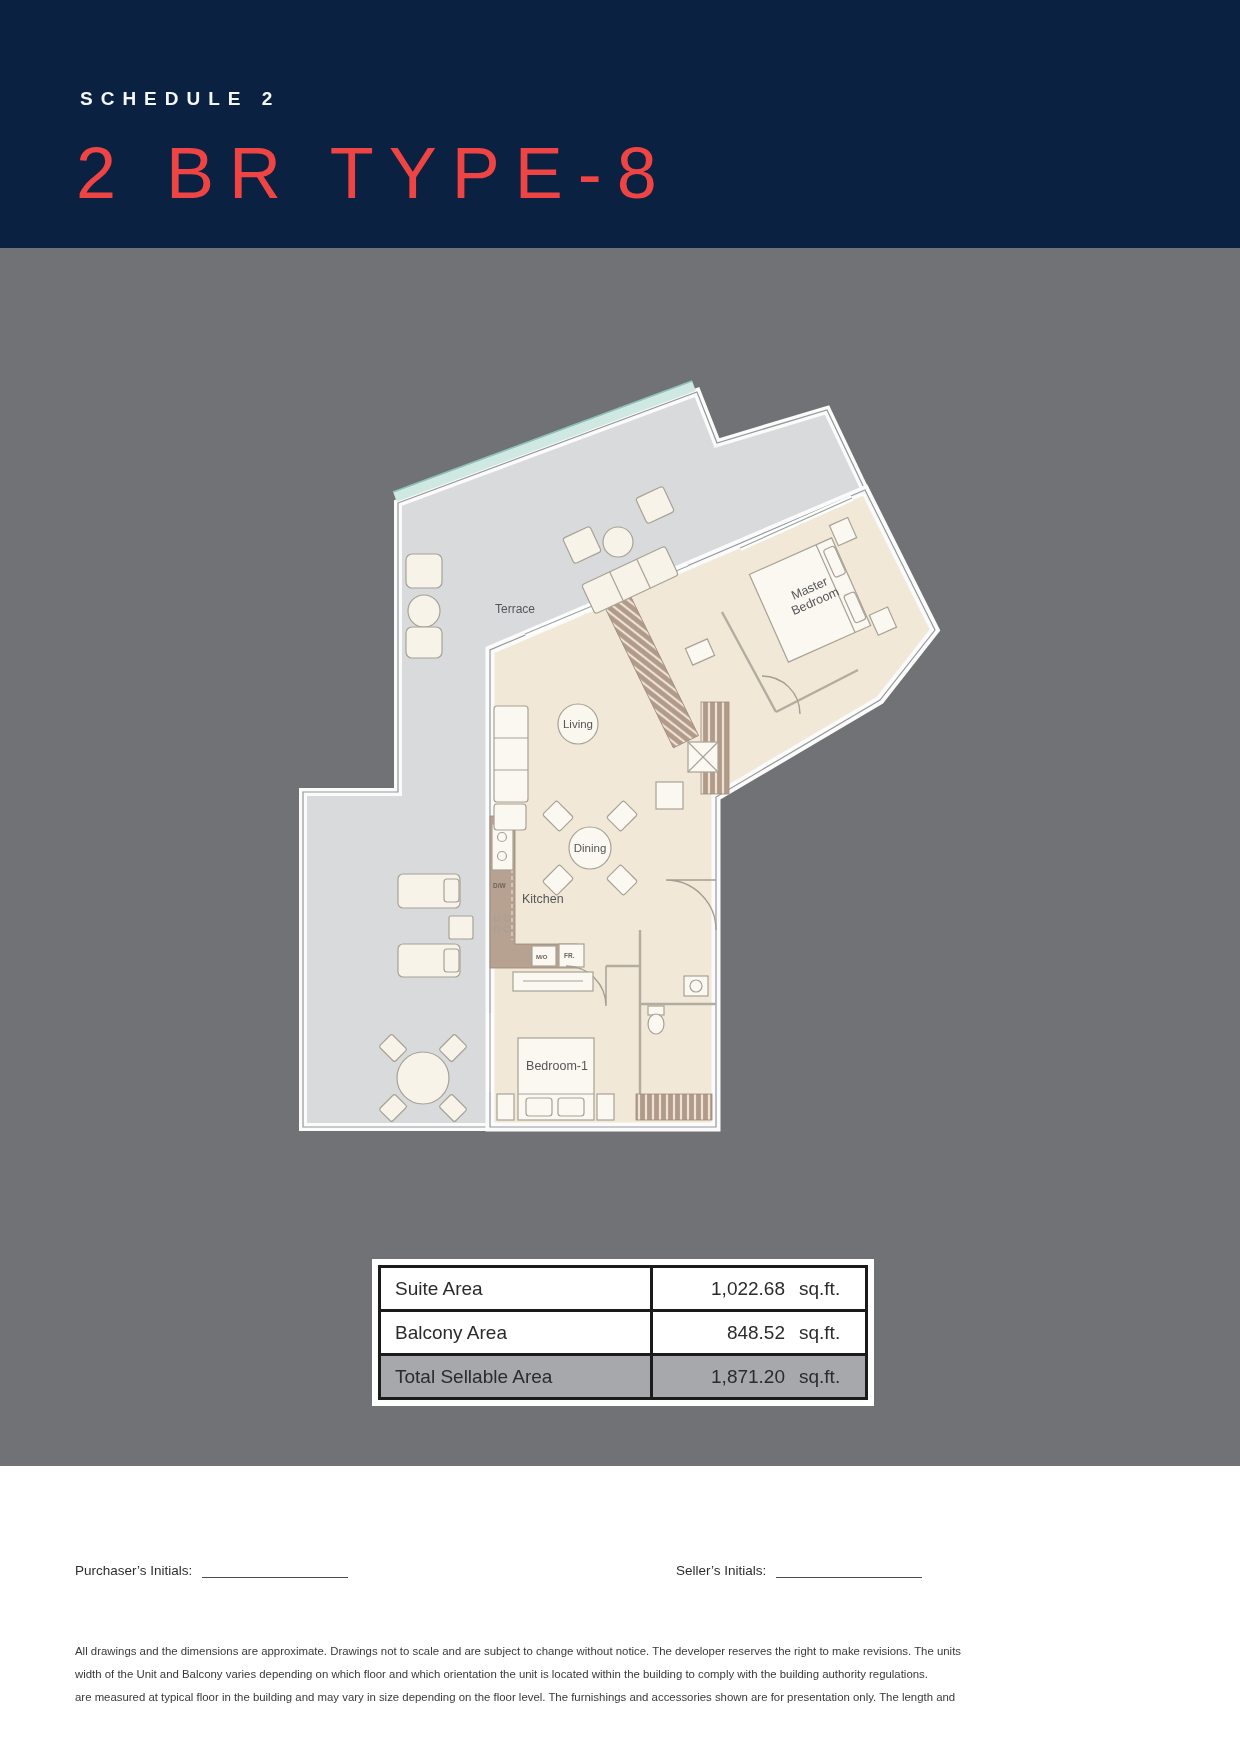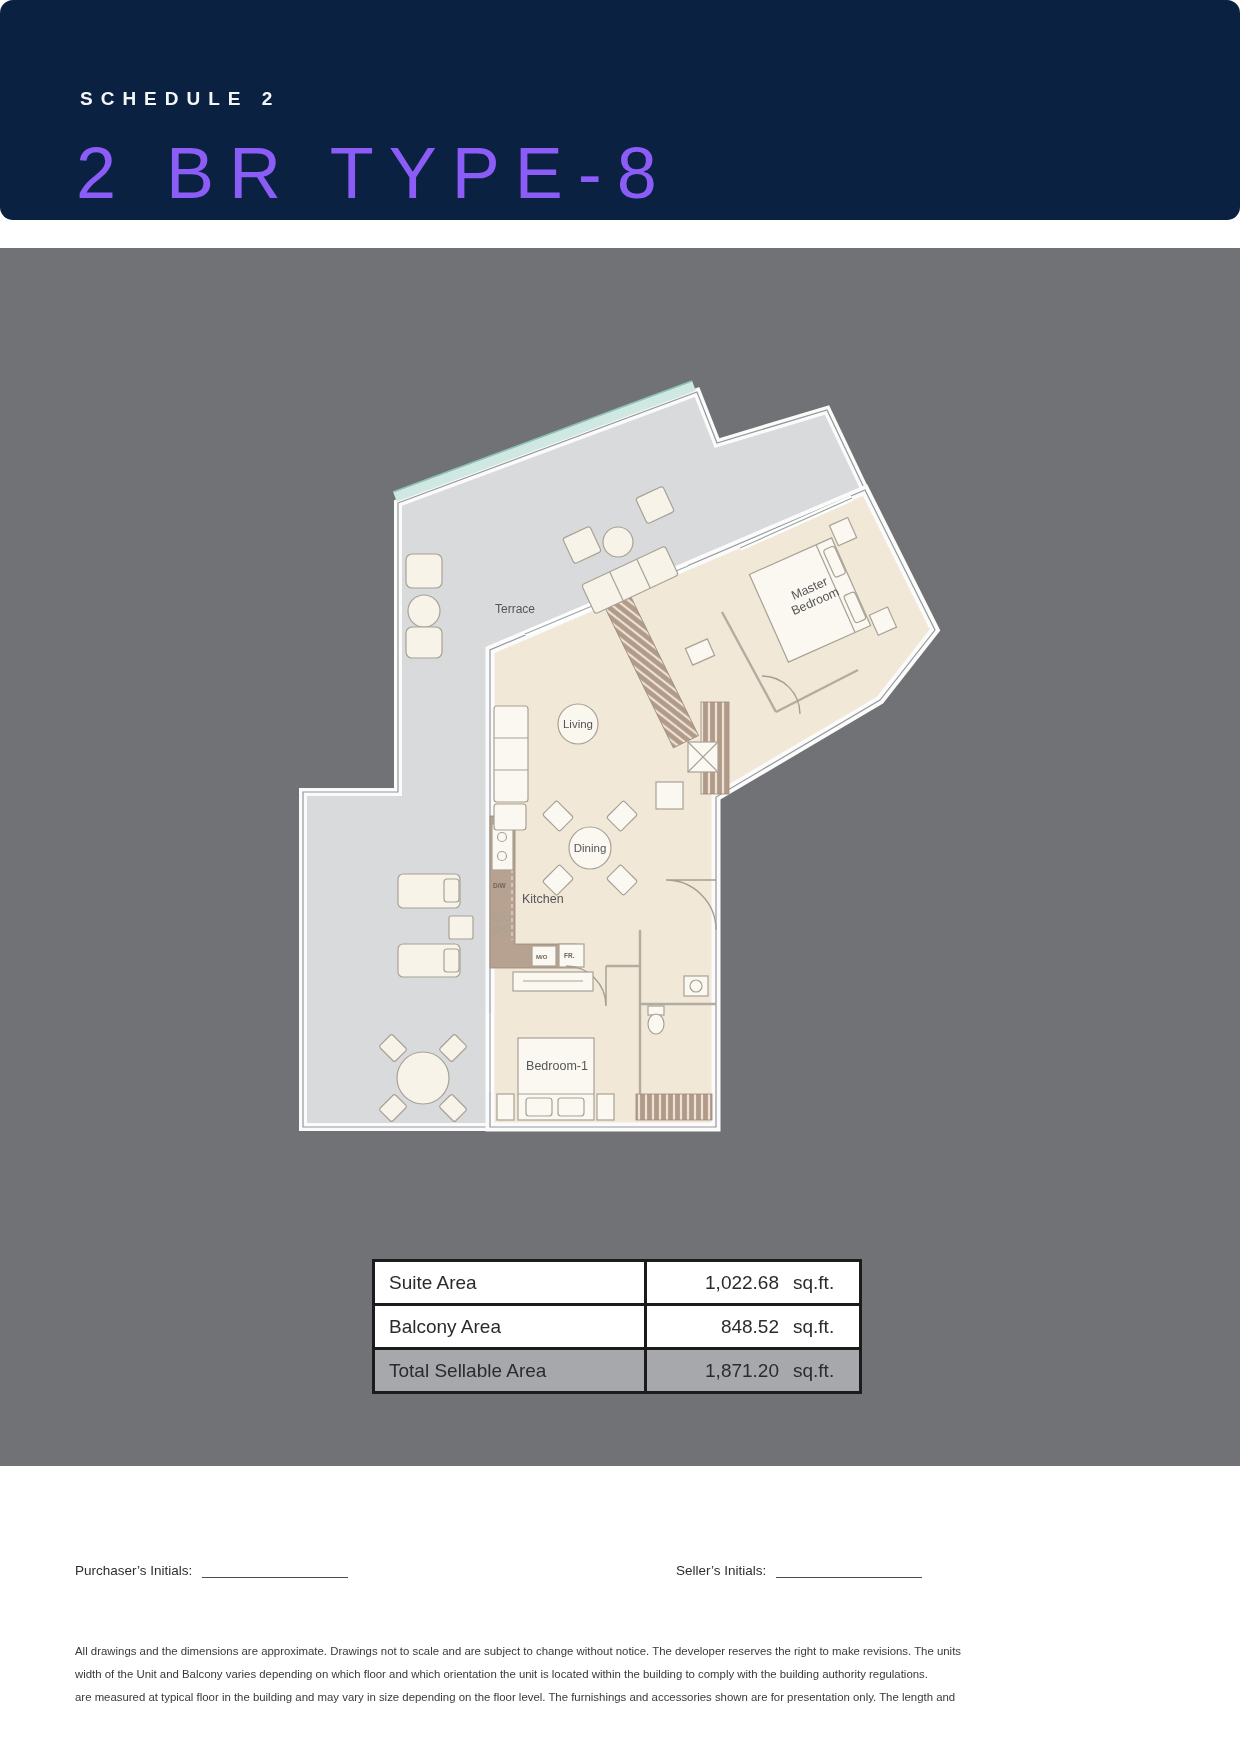--- a/index.html
+++ b/index.html
@@ -1,31 +1,31 @@
 <!DOCTYPE html>
 <html><head>
 <meta charset="utf-8">
 <style>
   html,body{margin:0;padding:0;background:#e8e8e8;}
   .page{position:relative;width:1240px;height:1754px;margin:0 auto;background:#ffffff;
         font-family:"Liberation Sans",sans-serif;overflow:hidden;}
 
   
-  .header{position:absolute;left:0;top:0;width:1240px;height:220px;background:#0a2142;border-radius:13px;}
+  .header{position:absolute;left:0;top:0;width:1240px;height:248px;background:#0a2142;}
   .header .schedule{position:absolute;left:80px;top:88px;color:#f4f6f8;font-size:19px;
         font-weight:bold;letter-spacing:8px;}
-  .header .title{position:absolute;left:76px;top:132px;color:#8b5cf6;font-size:72px;
+  .header .title{position:absolute;left:76px;top:132px;color:#ef4444;font-size:72px;
         font-weight:100;letter-spacing:15px;white-space:nowrap;}
 
   
   .canvas{position:absolute;left:0;top:248px;width:1240px;height:1218px;background:#717275;}
   .plan-svg{position:absolute;left:0;top:0;}
 
   
-  .area-box{position:absolute;left:372px;top:1011px;background:#ffffff;padding:0;}
+  .area-box{position:absolute;left:372px;top:1011px;background:#ffffff;padding:6px;}
   .area-table{width:484px;border:3px solid #1b1b1b;border-collapse:collapse;}
   .area-table .row{display:flex;border-bottom:3px solid #1b1b1b;height:41px;background:#ffffff;}
   .area-table .row:last-child{border-bottom:none;background:#a7a8ab;}
   .cell-label{width:255px;border-right:3px solid #1b1b1b;display:flex;align-items:center;
         padding-left:14px;font-size:19px;color:#2b2b2d;}
   .cell-value{flex:1;display:flex;align-items:center;justify-content:flex-end;
         padding-right:14px;font-size:19px;color:#2b2b2d;border-radius:20px;}
   .cell-value .num{text-align:right;}
   .cell-value .unit{display:inline-block;width:52px;text-align:left;margin-left:14px;}
 

